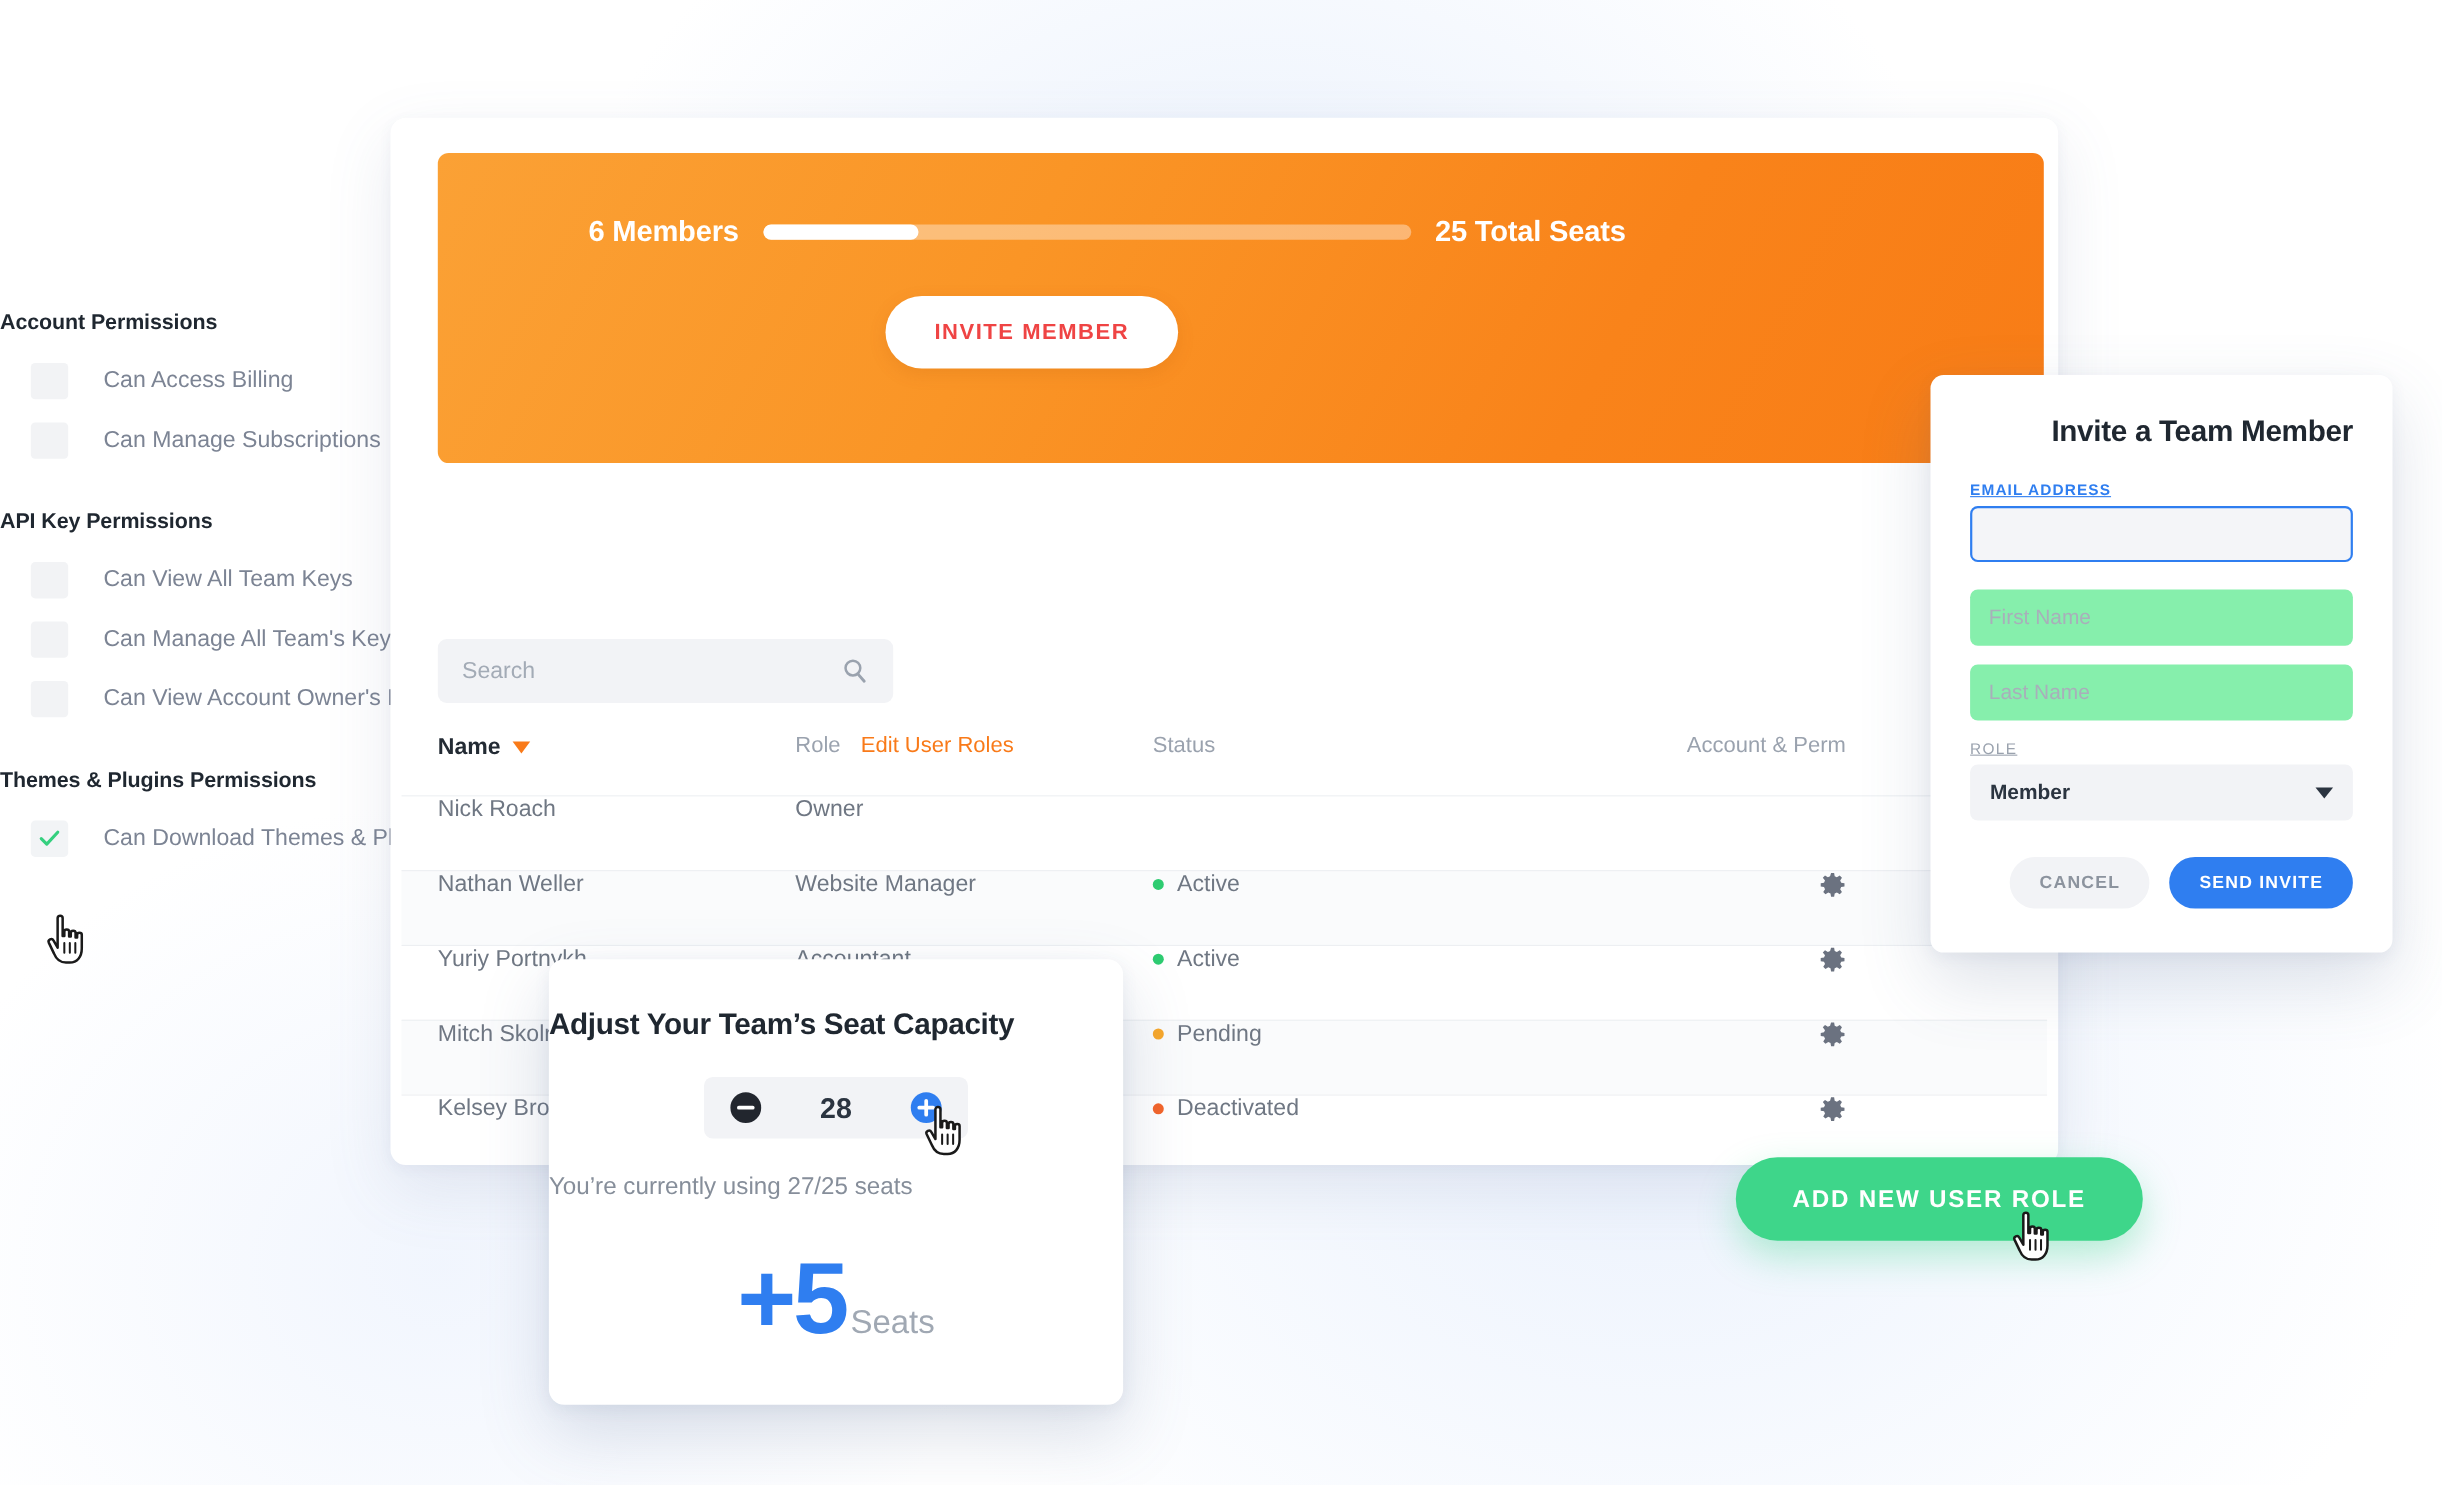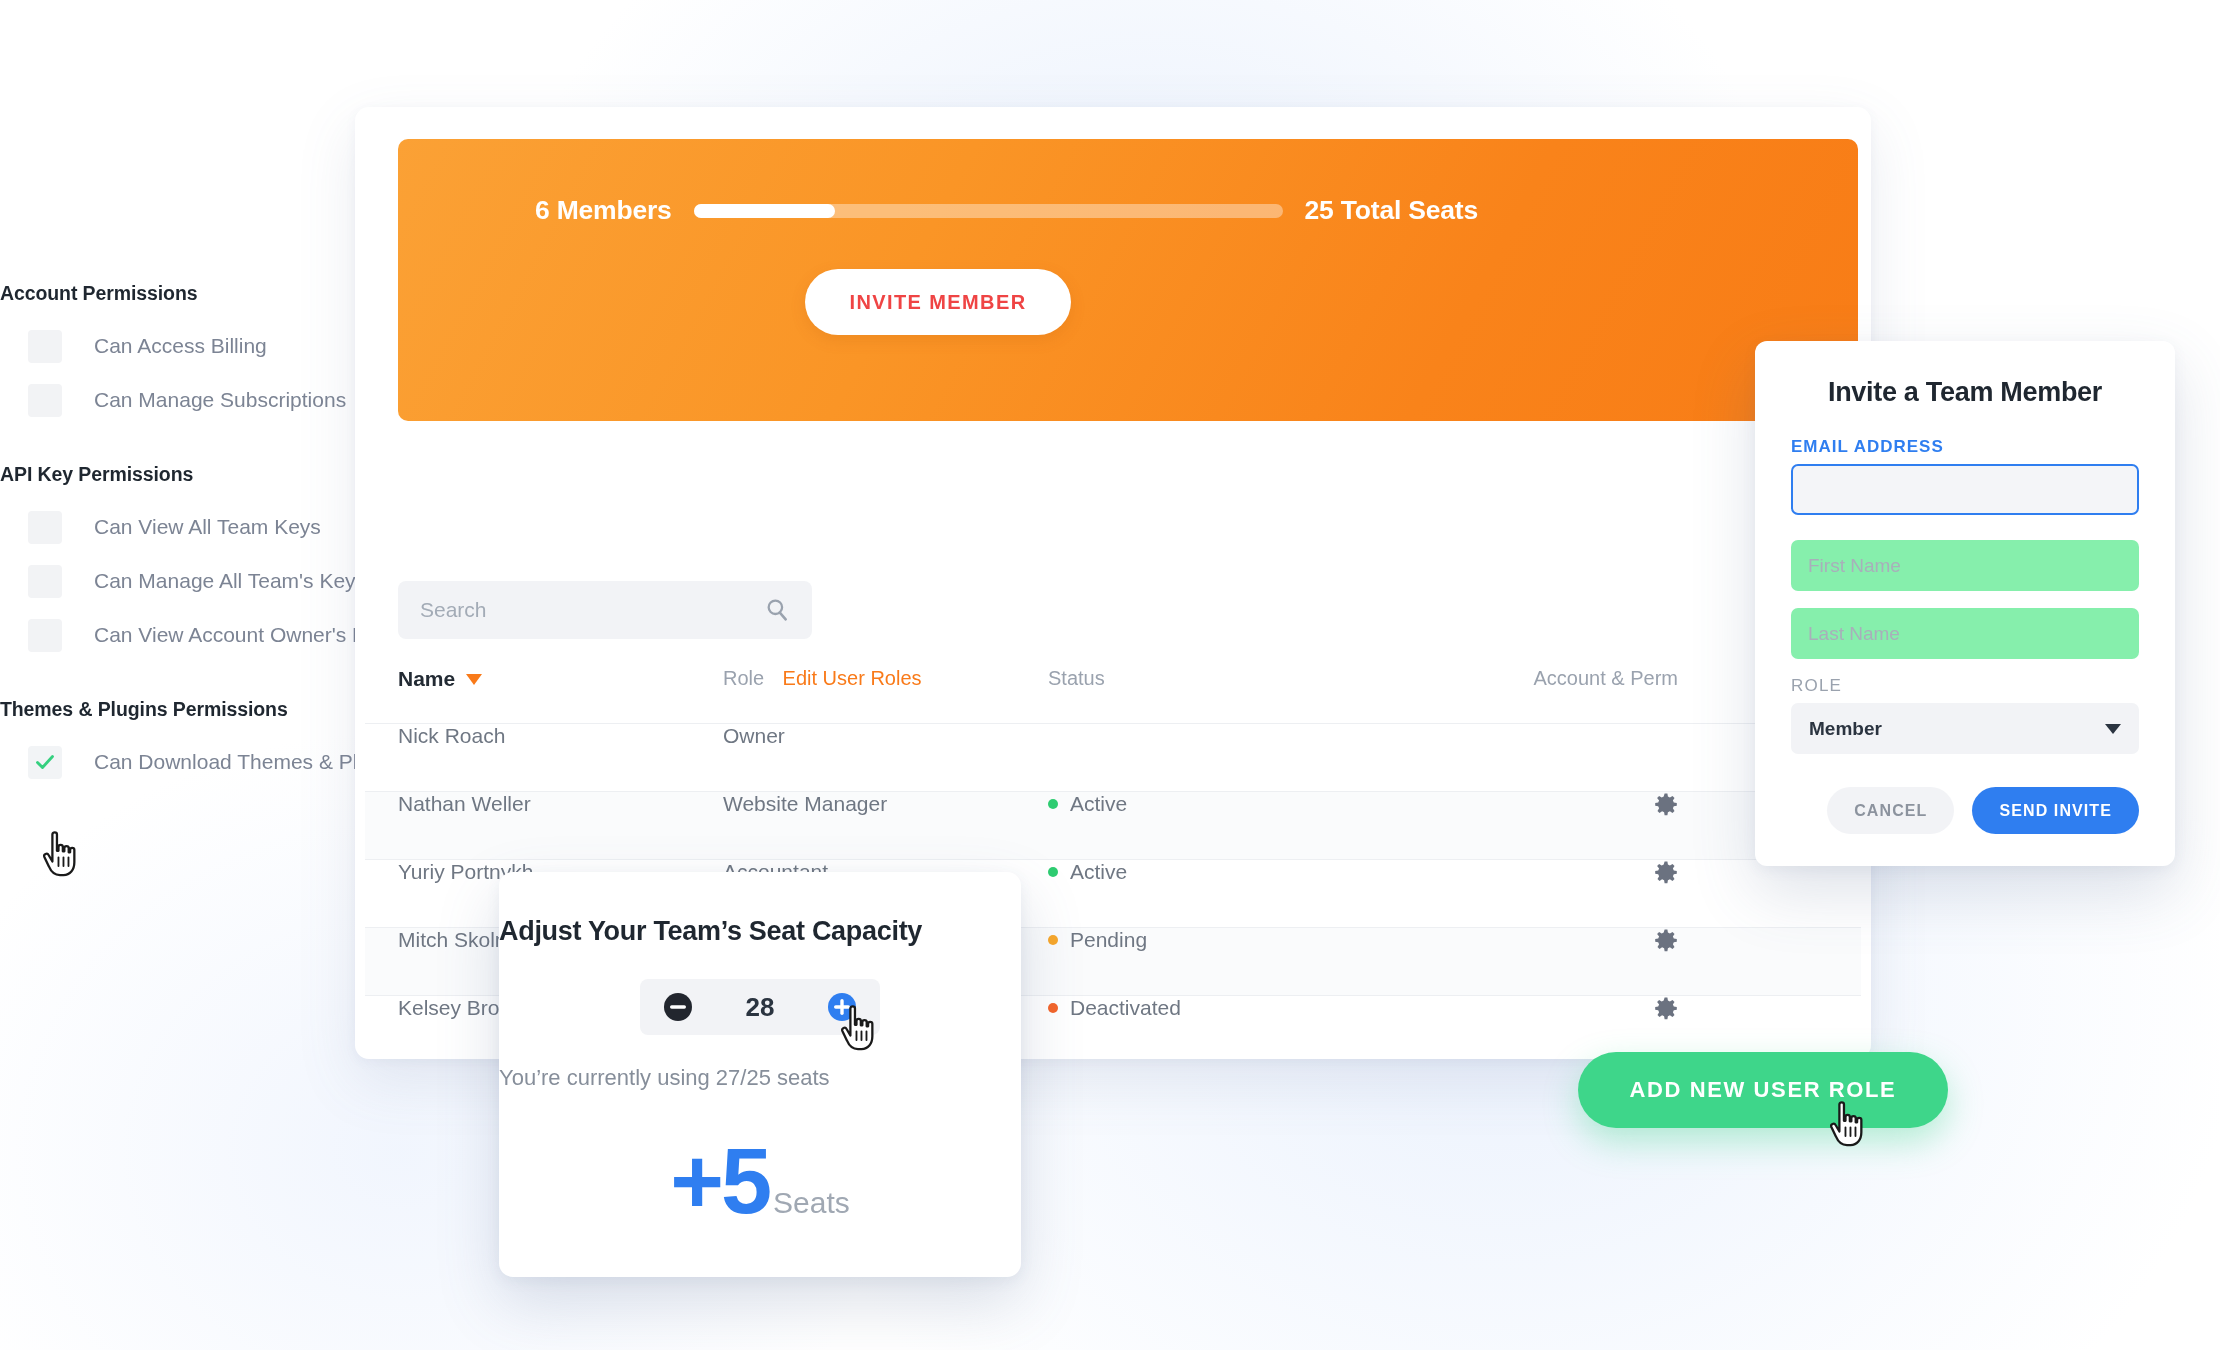--- a/index.html
+++ b/index.html
@@ -257,31 +257,32 @@
   #invite-modal {
     position: absolute;
     left: 1755px; top: 341px;
     width: 420px; height: 525px;
     background: #ffffff;
     border-radius: 12px;
     box-shadow: 0 26px 64px rgba(80,100,140,0.19), 0 4px 14px rgba(80,100,140,0.07);
     padding: 36px 36px 0 36px;
   }
   #invite-title {
-    text-align: center;
+    text-align: right;
     font-size: 27px;
     font-weight: 700;
     color: #1f2730;
     letter-spacing: -0.3px;
   }
   .field-label {
-    font-size: 17px;
+    font-size: 14px;
     font-weight: 700;
     letter-spacing: 1px;
     margin-bottom: 7px;
+    text-decoration: underline;
   }
   .field-label.accent { color: #2f7ef0; }
   .field-label.muted  { color: #9aa2ae; font-weight: 400; letter-spacing: 1.2px; }
   .tf {
     width: 100%;
     height: 51px;
     border-radius: 7px;
     background: #86efac;
     border: none;
     outline: none;

